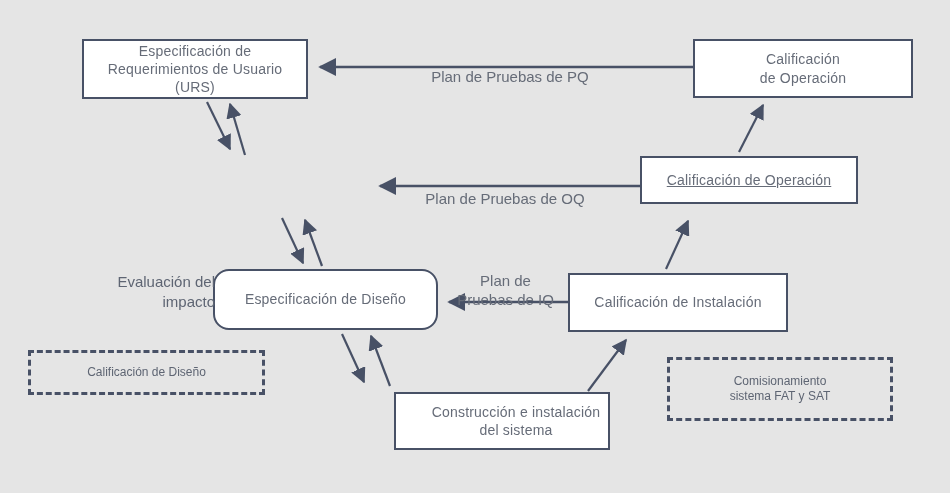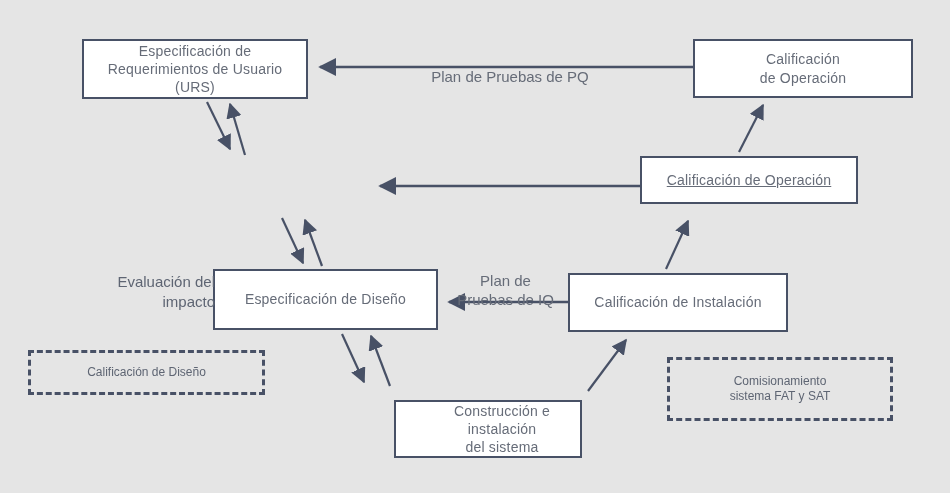--- a/index.html
+++ b/index.html
@@ -63,23 +63,23 @@
   .arrows-layer {
     position: absolute;
     left: 0; top: 0;
     width: 950px; height: 493px;
     z-index: 1;
   }
   #box-urs        { left: 82px;  top: 39px;  width: 226px; height: 60px; }
   #box-perf       { left: 693px; top: 39px;  width: 220px; height: 59px; }
   #box-func       { left: 143px; top: 157px; width: 229px; height: 57px; }
   #box-oper       { left: 640px; top: 156px; width: 218px; height: 48px; text-decoration: underline; }
-  #box-design     { left: 213px; top: 269px; width: 225px; height: 61px; }
+  #box-design     { left: 213px; top: 269px; width: 225px; height: 61px; border-radius: 16px; }
   #box-install    { left: 568px; top: 273px; width: 220px; height: 59px; }
-  #box-constr     { left: 394px; top: 400px; width: 188px; height: 58px; padding-left: 28px; }
+  #box-constr     { left: 394px; top: 392px; width: 216px; height: 58px; padding-left: 28px; }
   #label-pq       { left: 400px; top: 36px;  width: 220px; }
   #label-oq       { left: 395px; top: 158px; width: 220px; }
   #label-iq       { left: 438px; top: 240px; width: 135px; }
   #label-impact   { left: 40px;  top: 272px; width: 175px; }
   #dashed-design  { left: 28px;  top: 350px; width: 237px; height: 45px; }
   #dashed-commissioning { left: 667px; top: 357px; width: 226px; height: 64px; }
 </style>
 </head>
 <body>
 
@@ -114,20 +114,21 @@
   <div class="box" id="box-design">Especificación de Diseño</div>
   <div class="box" id="box-constr">Construcción e instalación
 del sistema</div>
 
   <div class="box" id="box-perf">Calificación
 de Operación</div>
   <div class="box" id="box-oper">Calificación de Operación</div>
   <div class="box" id="box-install">Calificación de Instalación</div>
 
   <div class="arrow-label" id="label-pq">Plan de Pruebas de PQ</div>
+  <div class="arrow-label" id="label-oq">Plan de Pruebas de OQ</div>
   <div class="arrow-label" id="label-iq">Plan de
 Pruebas de IQ</div>
 
   <div class="annotation" id="label-impact">Evaluación del
 impacto</div>
   <div class="dashed-box" id="dashed-design">Calificación de Diseño</div>
   <div class="dashed-box" id="dashed-commissioning">Comisionamiento
 sistema FAT y SAT</div>
 
 </div>

